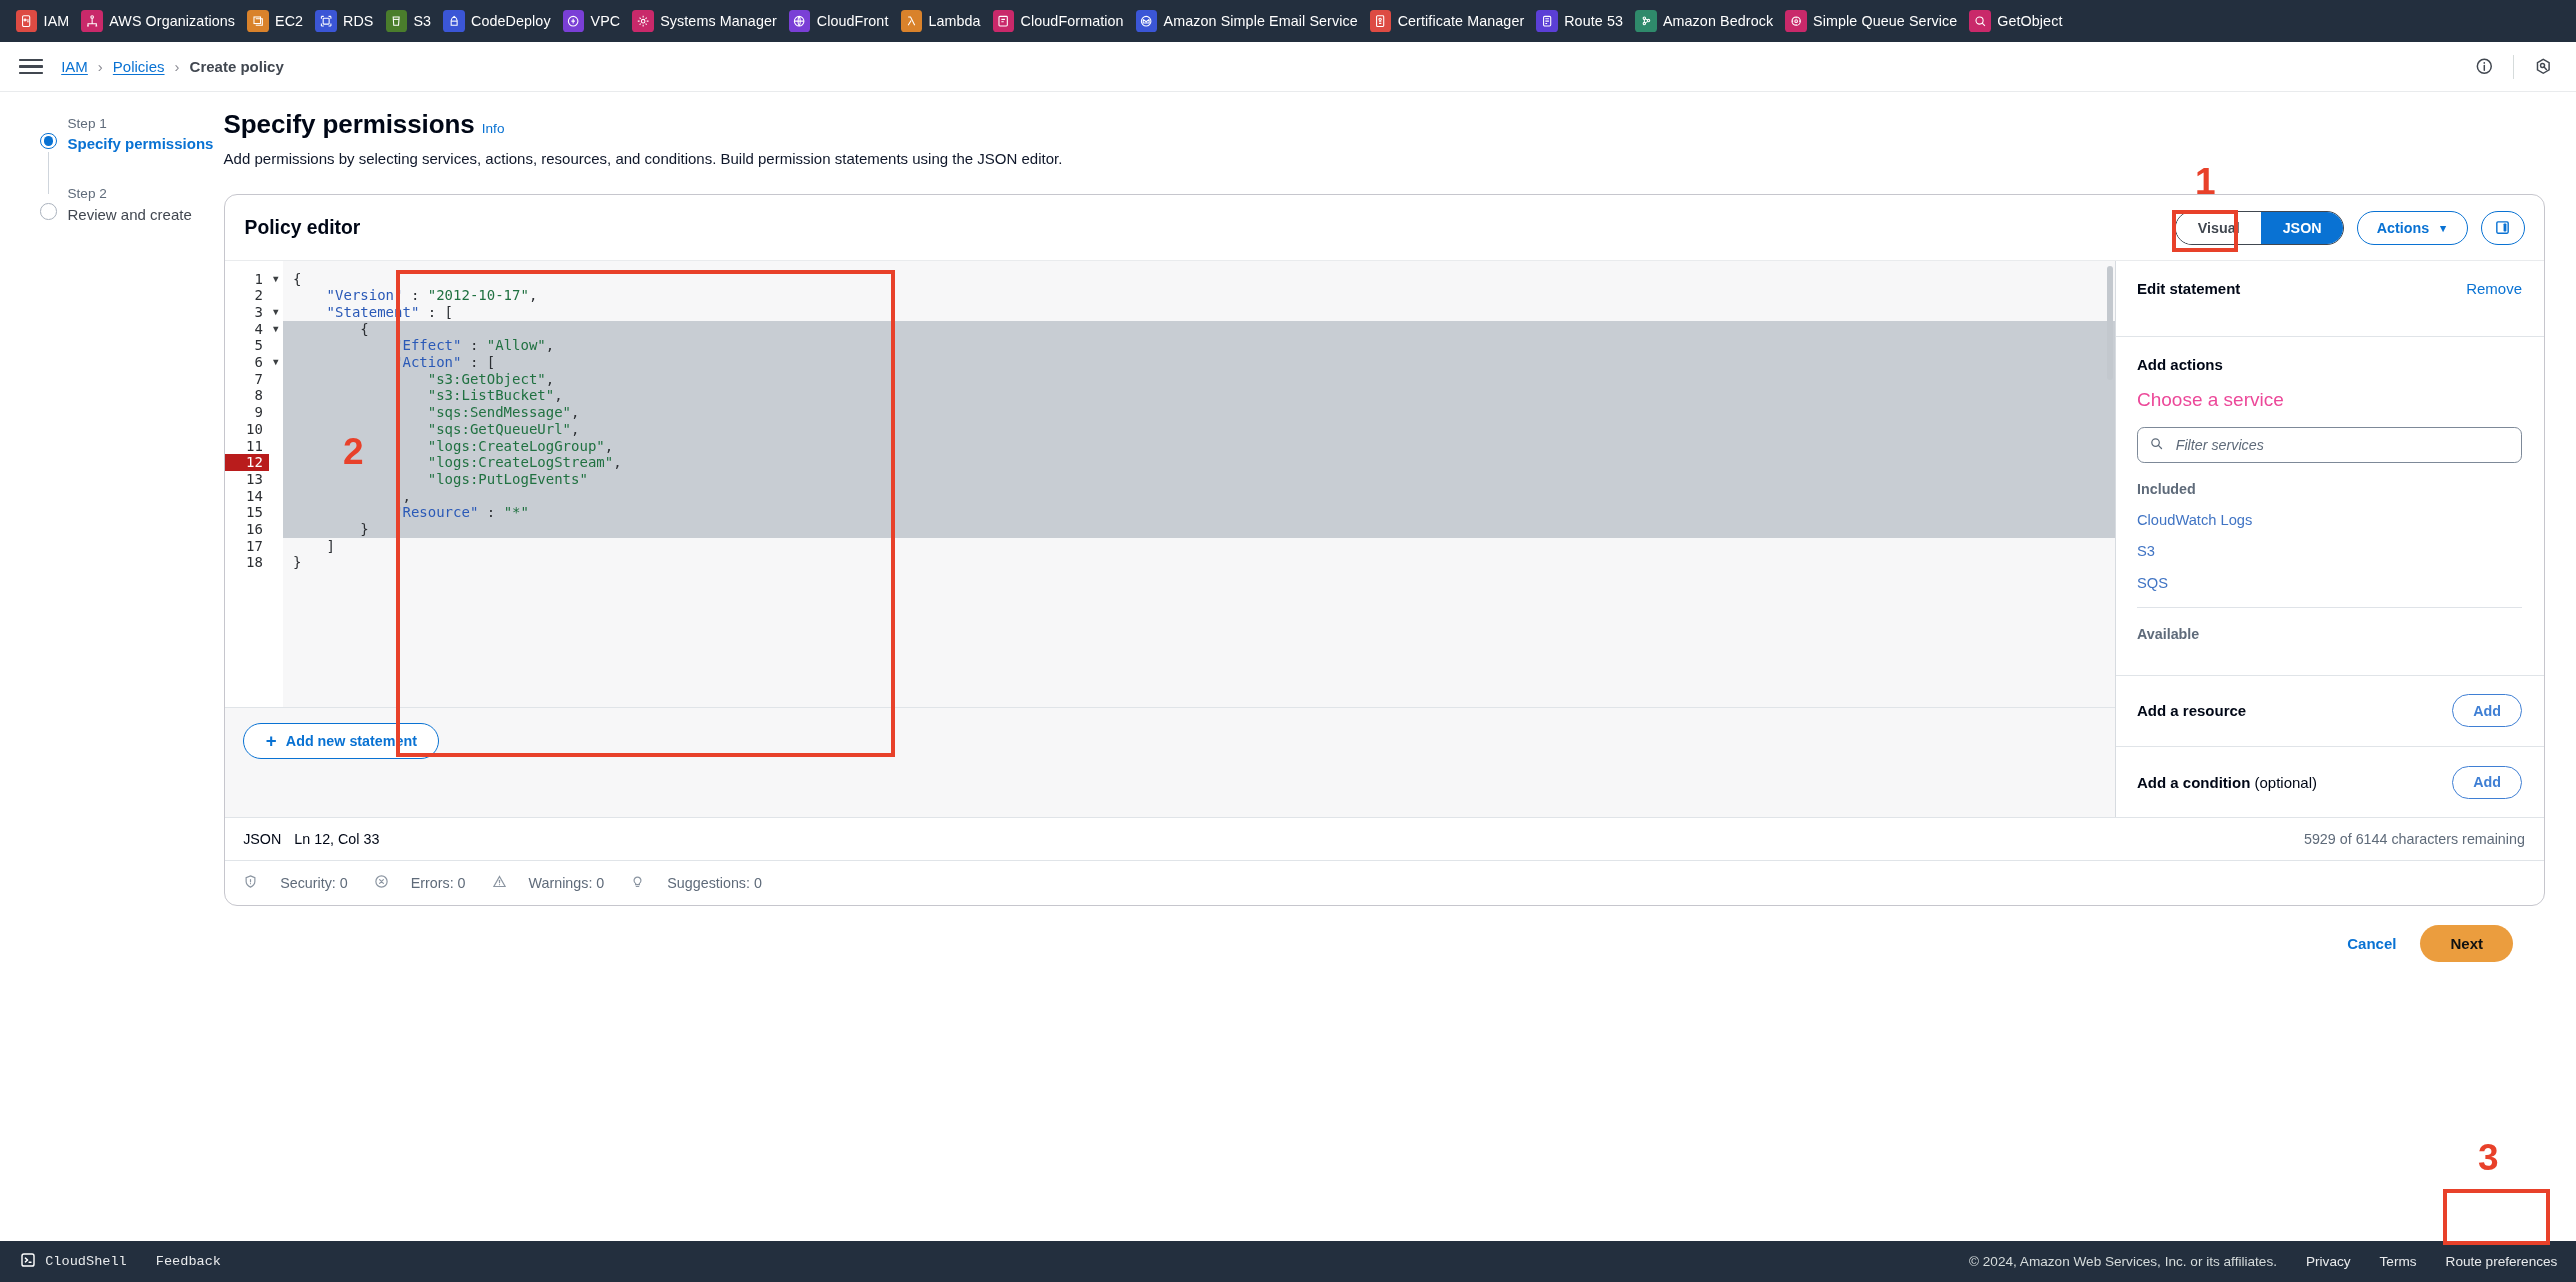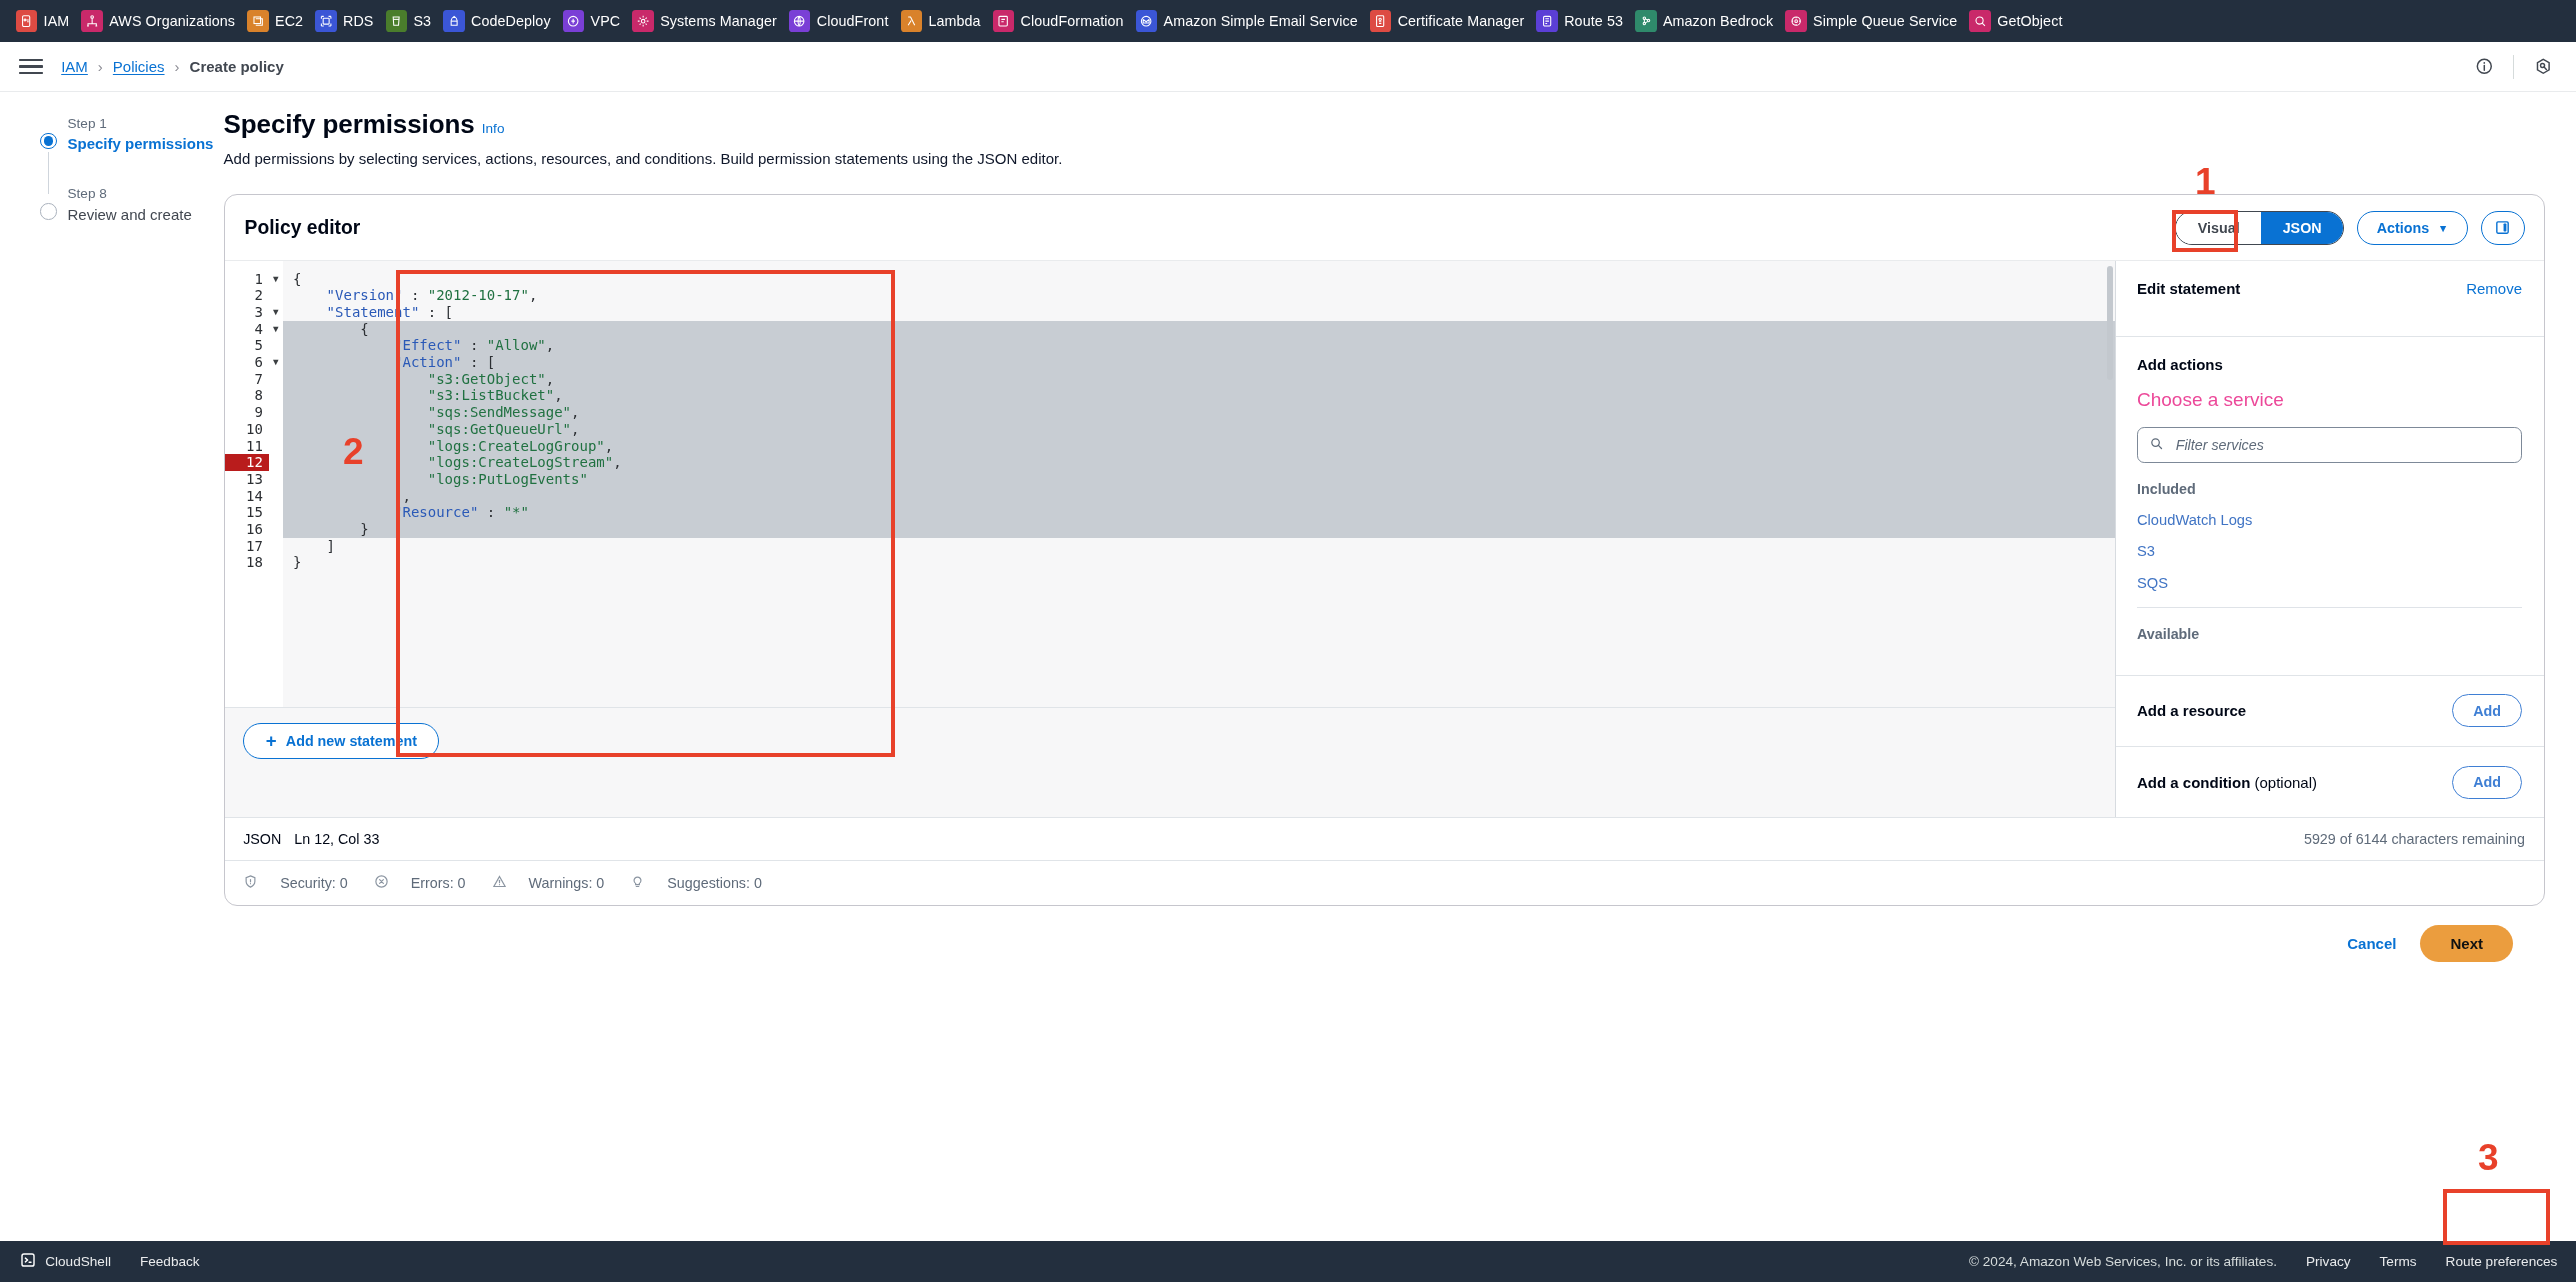--- a/index.html
+++ b/index.html
@@ -189,21 +189,21 @@
     color:#0f1111; font-size:15px; font-weight:700; font-family:inherit;
     padding:0 30px; cursor:pointer;
   }
 
   
   .footer {
     position:absolute; left:0; bottom:0; width:2576px; height:41px;
     background:#232f3e; display:flex; align-items:center; padding:0 18.6px;
     color:#e9ebed; font-size:13.6px;
   }
-  .footer .left { display:flex; align-items:center; gap:29px; }
+  .footer .left { display:flex; align-items:center; gap:29px;font-family:Liberation Mono, monospace; }
   .footer .cs { display:flex; align-items:center; gap:8.6px; cursor:pointer; }
   .footer .cs svg { width:18px; height:18px; }
   .footer .right { margin-left:auto; display:flex; align-items:center; gap:29px; }
   .footer .right a, .footer .left a { color:#e9ebed; text-decoration:none; cursor:pointer; }
   .footer .copy { color:#d5dbdb; }
 
   
   .anno-box { position:absolute; border:4.3px solid #e8412a; pointer-events:none; z-index:50; }
   .anno-num {
     position:absolute; color:#e8412a; font-weight:700; font-size:37px;
@@ -411,21 +411,21 @@
   <div class="steps">
     <div class="step active">
       <div class="dot active"></div>
       <div class="step-connector"></div>
       <div class="lbl-small">Step 1</div>
       <div class="lbl-main">Specify permissions</div>
     </div>
     <div class="step-gap"></div>
     <div class="step idle">
       <div class="dot idle"></div>
-      <div class="lbl-small">Step 8</div>
+      <div class="lbl-small">Step 2</div>
       <div class="lbl-main">Review and create</div>
     </div>
   </div>
 
   <div class="main">
     <h1 class="title">Specify permissions</h1><a class="info-link">Info</a>
     <div class="subtitle">Add permissions by selecting services, actions, resources, and conditions. Build permission statements using the JSON editor.</div>
 
     <div class="card">
       <div class="card-head">

